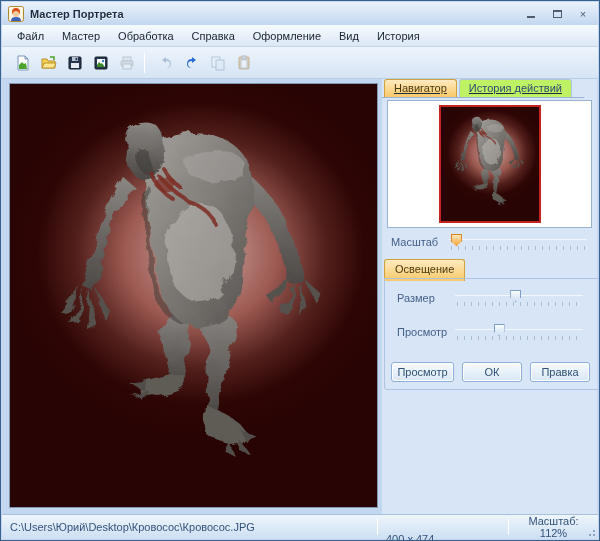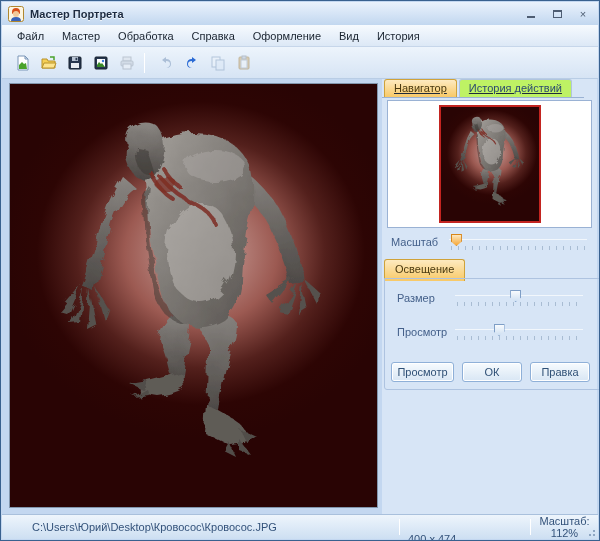--- a/index.html
+++ b/index.html
@@ -85,21 +85,21 @@
     position:absolute; height:20px; border:1px solid #8fb0d8; border-radius:3px;
     background:linear-gradient(#f7fbfe, #d8e6f4); color:#2f5076;
     display:flex; align-items:center; justify-content:center;
     box-shadow:inset 0 0 0 1px #fff;
   }
   
   .statusbar {
     position:absolute; left:1px; right:1px; bottom:1px; height:25px;
     background:linear-gradient(#eef5fc, #cddff2);
     border-top:1px solid #a9c0dc;
-    display:flex; align-items:center; color:#33527a;padding-left:22px;
+    display:flex; align-items:center; color:#33527a;
   }
   .sb-sec { padding:0 8px; height:100%; display:flex; align-items:center; }
   .sb-div { width:1px; height:16px; background:#a9c0dc; border-right:1px solid #fff; }
   .sb-path { width:375px; }
   .sb-size { width:130px;margin-top:24px; }
   .sb-zoom { flex:1;text-align:center; }
   .grip { position:absolute; right:2px; bottom:2px; width:10px; height:10px;
     background:
       radial-gradient(circle at 8px 8px, #8ea6c2 1px, transparent 1.4px),
       radial-gradient(circle at 8px 4px, #8ea6c2 1px, transparent 1.4px),

